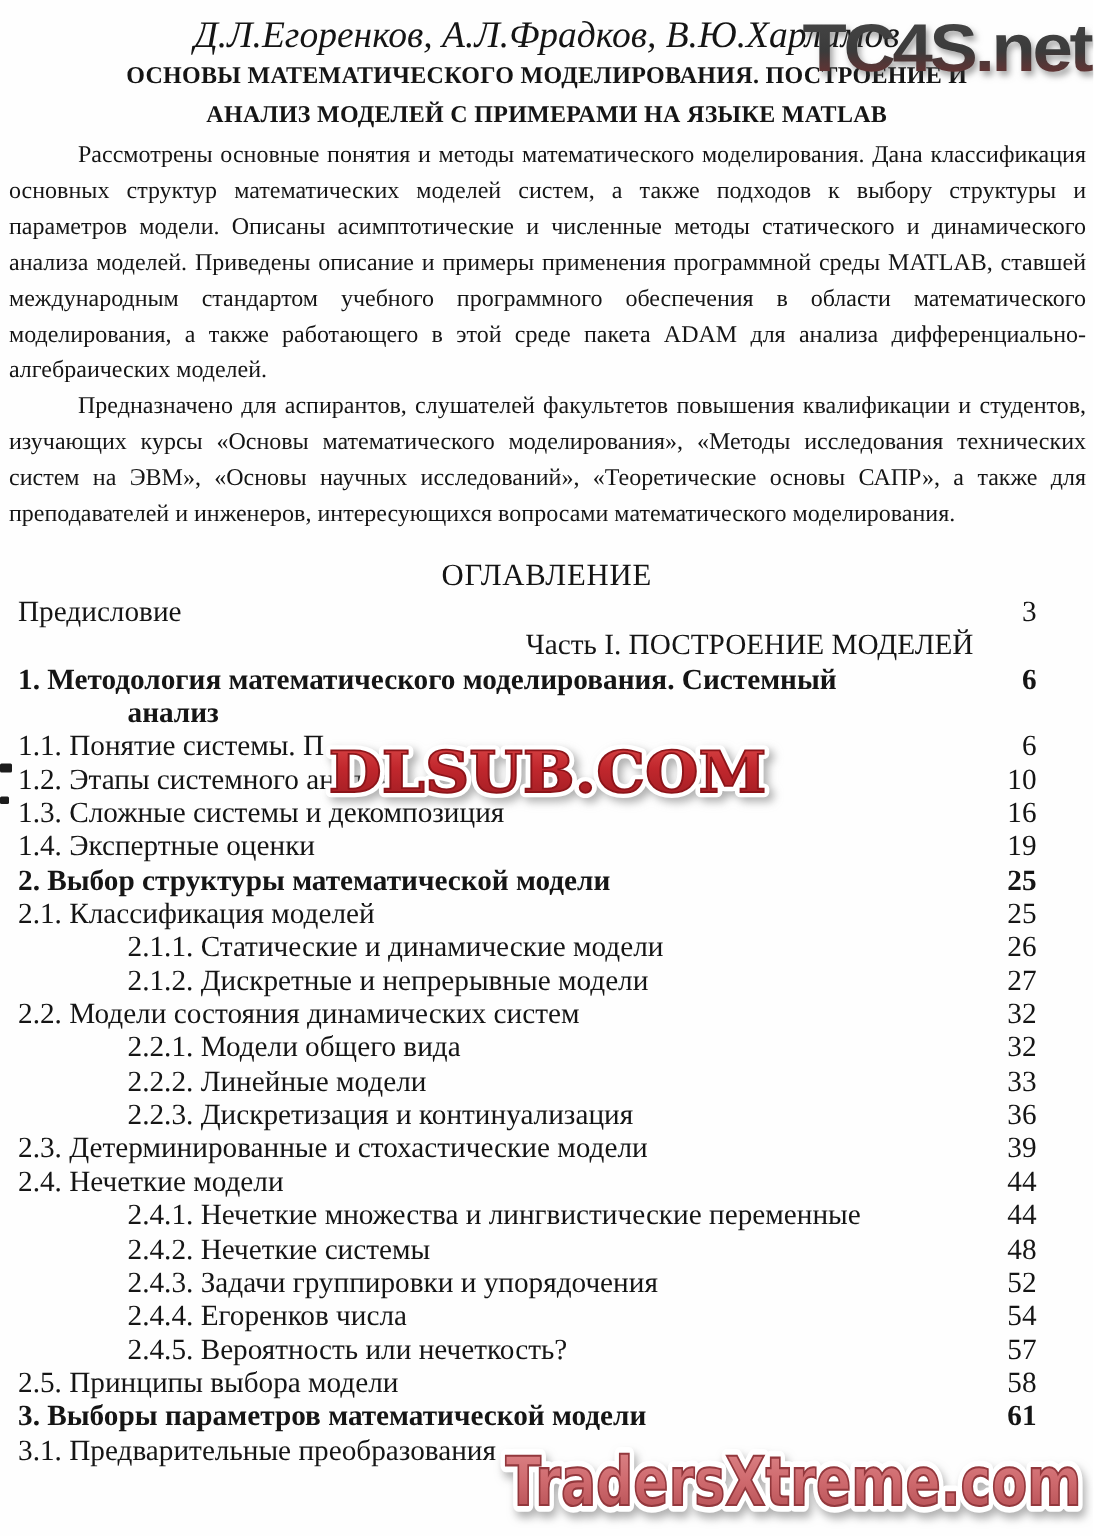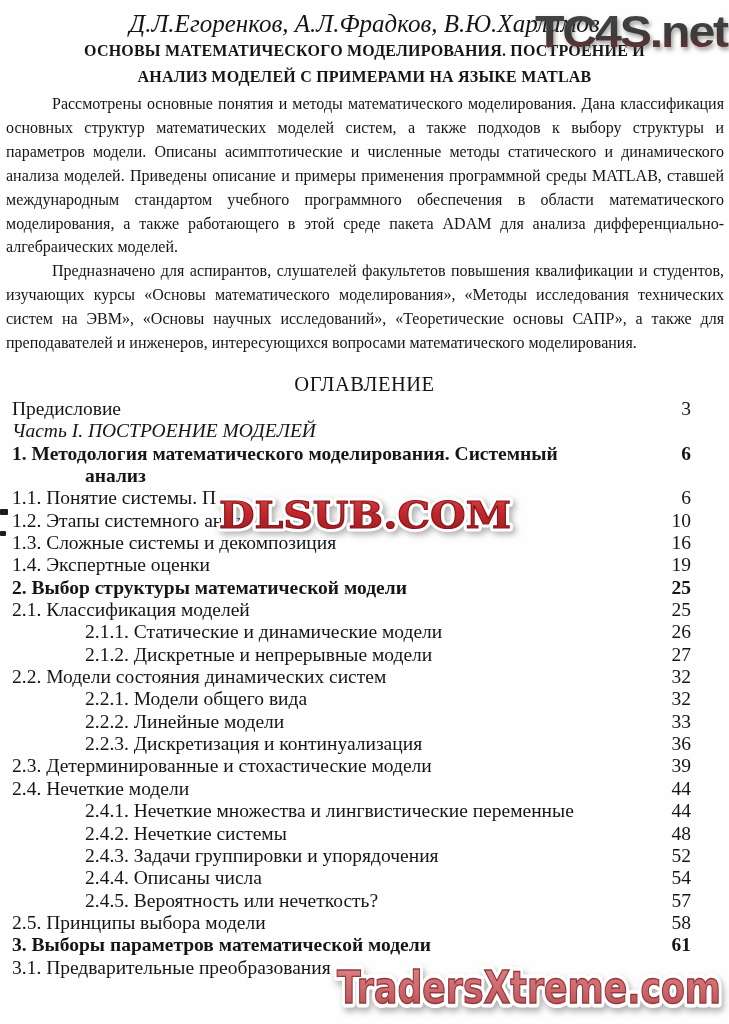--- a/index.html
+++ b/index.html
@@ -21,21 +21,21 @@
   .abstract p{ margin:0; text-indent:46px; }
   .toc-heading{ text-align:center; font-size:20.5px; line-height:23px;
     margin-top:18px; letter-spacing:0.5px; }
   .toc{ margin:2px 0 0 12px; padding-right:38px; font-size:19.5px; }
   .toc-row{ display:flex; justify-content:space-between; align-items:baseline;
     line-height:22.35px;gap:40px; }
   .toc-row .lbl{ white-space:nowrap; overflow:hidden; }
   .toc-row .pg{ min-width:34px; text-align:right; }
   .toc-row.bold{ font-weight:bold; }
   .toc-row.ind1 .lbl{ padding-left:73px; }
-  .toc-row.part{ display:block; text-align:left; padding-right:42px;font-style:italic; }
+  .toc-row.part{ display:block; text-align:right; padding-right:42px; }
   .wm{ position:absolute; pointer-events:none; }
   .wm svg{ overflow:visible; display:block; }
   .artifact{ position:absolute; background:#1c1c1c; border-radius:1px; }
 </style>
 </head>
 <body>
 
 <div class="page">
 
   <div class="authors">Д.Л.Егоренков, А.Л.Фрадков, В.Ю.Харламов</div>
@@ -128,21 +128,21 @@
       </div>
       <div class="toc-row ind1">
         <span class="lbl">2.4.2. Нечеткие системы</span>
         <span class="pg">48</span>
       </div>
       <div class="toc-row ind1">
         <span class="lbl">2.4.3. Задачи группировки и упорядочения</span>
         <span class="pg">52</span>
       </div>
       <div class="toc-row ind1">
-        <span class="lbl">2.4.4. Описаны числа</span>
+        <span class="lbl">2.4.4. Егоренков числа</span>
         <span class="pg">54</span>
       </div>
       <div class="toc-row ind1">
         <span class="lbl">2.4.5. Вероятность или нечеткость?</span>
         <span class="pg">57</span>
       </div>
       <div class="toc-row">
         <span class="lbl">2.5. Принципы выбора модели</span>
         <span class="pg">58</span>
       </div>

